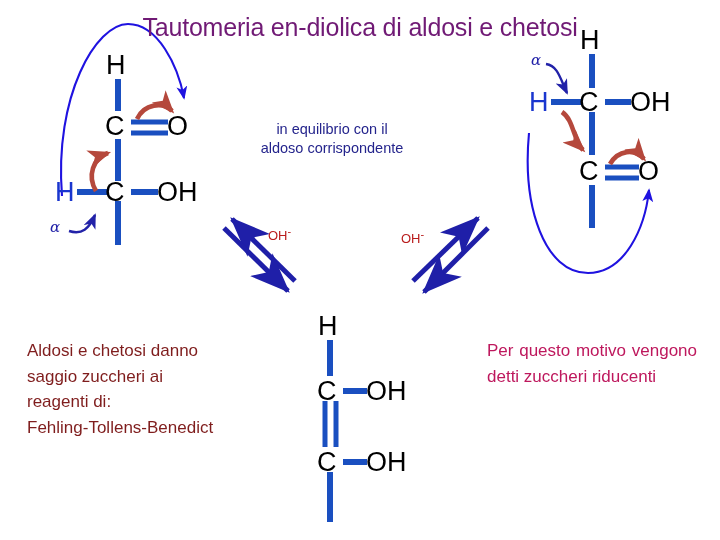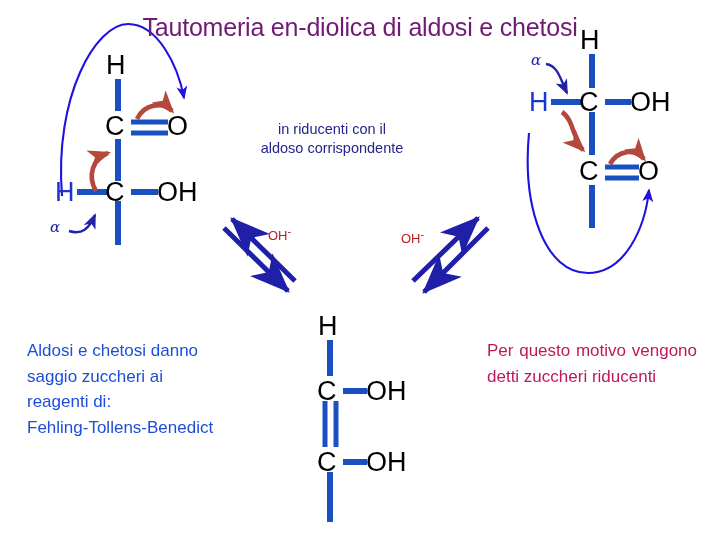--- a/index.html
+++ b/index.html
@@ -50,21 +50,21 @@
     z-index: 6;
   }
 
   
   #left-note {
     left: 27px;
     top: 338px;
     width: 265px;
     font-size: 17px;
     line-height: 25.5px;
-    color: #1d4ed8;
+    color: #7f1d1d;
     text-align: left;
     z-index: 6;
   }
   #right-note {
     left: 487px;
     top: 338px;
     width: 210px;
     font-size: 17px;
     line-height: 25.5px;
     color: #be185d;
@@ -205,21 +205,21 @@
 
       <line x1="343" y1="462" x2="367" y2="462" stroke="#1A4FC0" stroke-width="6"></line>
 
       <line x1="330" y1="472" x2="330" y2="522" stroke="#1A4FC0" stroke-width="6"></line>
     </g>
   </svg>
 
   <div class="abs" id="title">Tautomeria en-diolica di aldosi e chetosi</div>
 
   <div class="abs" id="center-note">
-    <div>in riducenti con il</div>
+    <div>in equilibrio con il</div>
     <div>aldoso corrispondente</div>
   </div>
 
   <div class="abs atom" style="left:106px; top:52px;">H</div>
   <div class="abs atom" style="left:105px; top:113px;">C</div>
   <div class="abs atom" style="left:167px; top:113px;">O</div>
   <div class="abs atom blue" style="left:55px; top:179px;">H</div>
   <div class="abs atom" style="left:105px; top:179px;">C</div>
   <div class="abs atom" style="left:157px; top:179px;">OH</div>
   <div class="abs alpha-label" style="left:50px; top:218px;">α</div>

